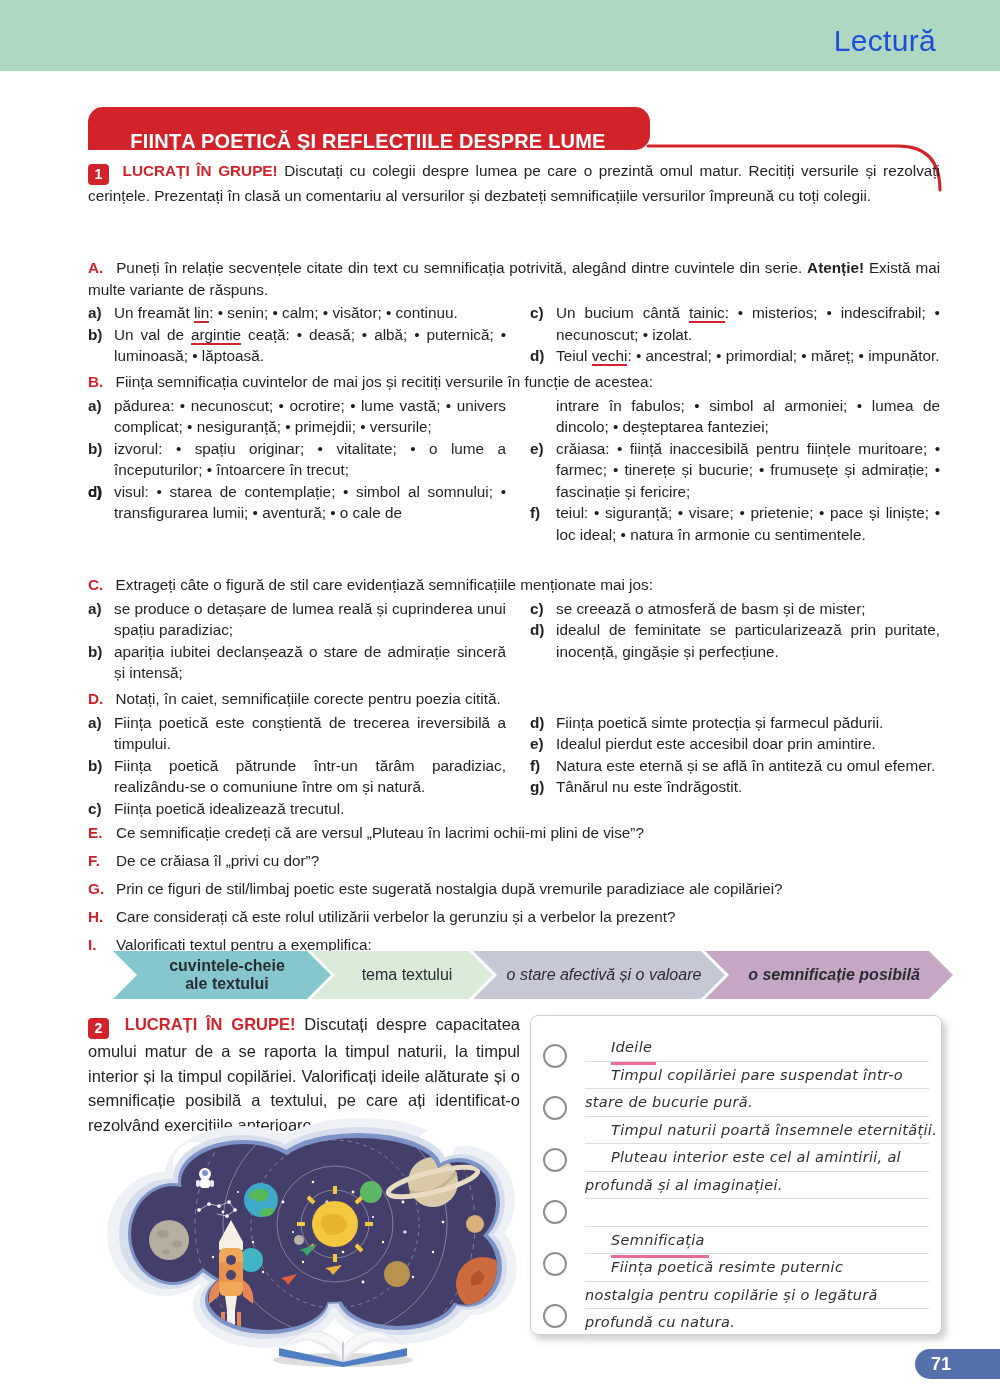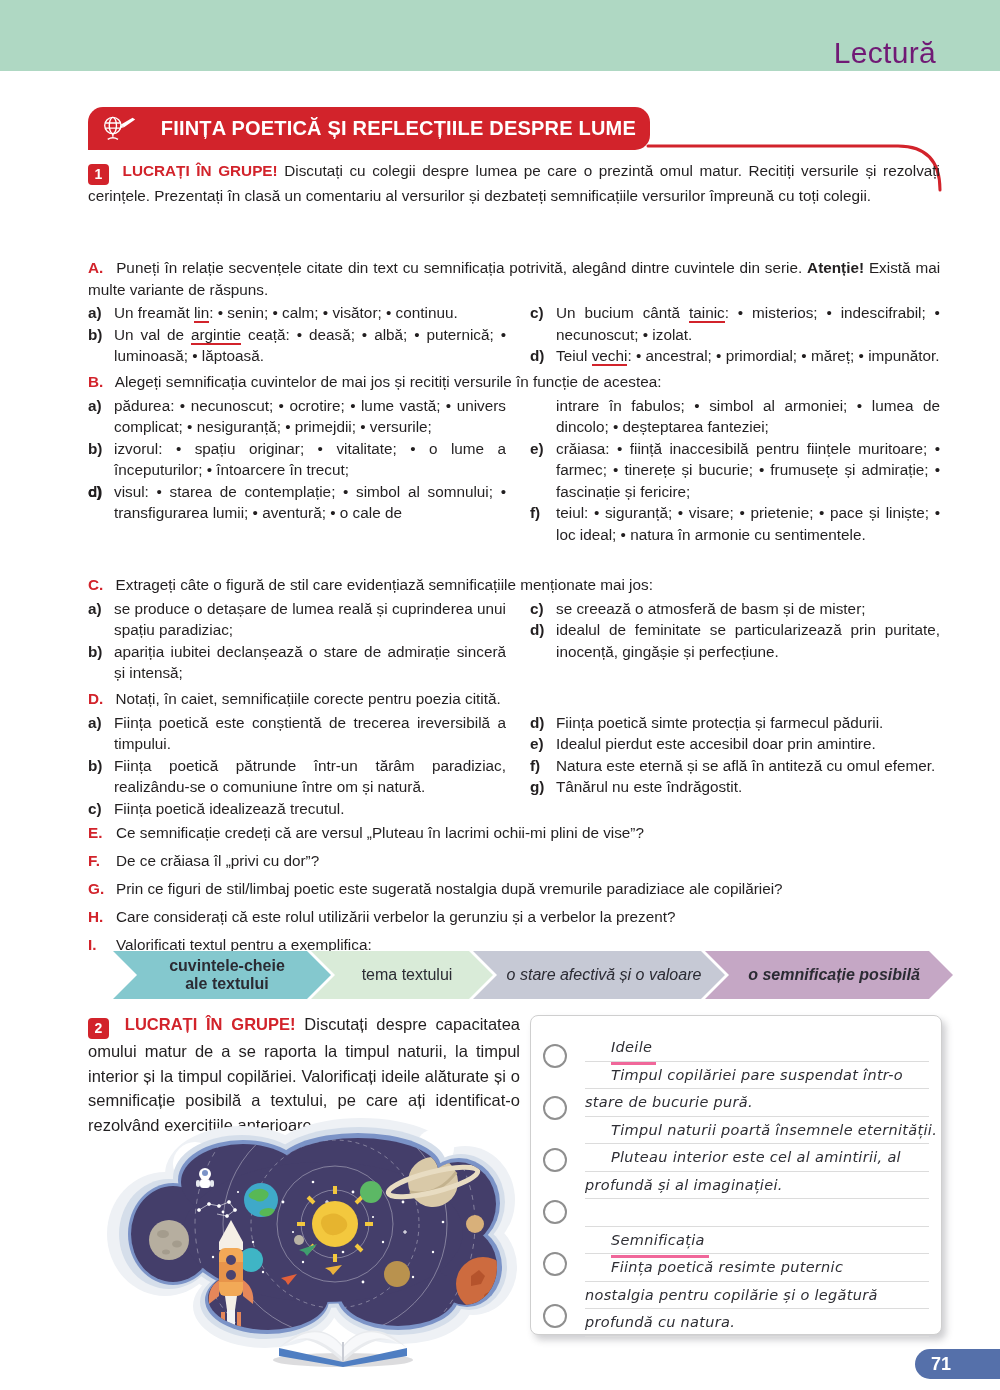--- a/index.html
+++ b/index.html
@@ -8,29 +8,29 @@
     position:relative;
     background:#ffffff;
     font-family:"Liberation Sans", sans-serif;
     color:#221f20;
     overflow:hidden;
   }
 
   
   .top-band { position:absolute; left:0; top:0; width:1000px; height:71px; background:#afd8c3; }
   .top-band .chapter-title {
-    position:absolute; right:64px; top:36px;
-    font-size:30px; color:#701a75; letter-spacing:.3px;
+    position:absolute; right:64px; top:24px;
+    font-size:30px; color:#1d4ed8; letter-spacing:.3px;
   }
 
   
   .banner {
     position:absolute; left:88px; top:107px; width:562px; height:43px;
     background:#d2232b; border-radius:15px 15px 15px 0;
-    display:flex; align-items:center; gap:23px; padding:0 14px 0 12px;
+    display:flex; align-items:center; gap:23px; padding:0 14px 0 12px;flex-direction:column;
   }
   .banner .lesson-title {
     color:#ffffff; font-weight:bold; font-size:20px; letter-spacing:.2px; white-space:nowrap;
   }
   .tab-curve { position:absolute; left:640px; top:140px; width:310px; height:60px; }
 
   
   .content { font-size:15.3px; line-height:21.5px; text-align:justify; }
   .red { color:#d2232b; font-weight:bold; }
   .badge {
@@ -161,21 +161,21 @@
         <span class="item-label">d)</span>
         <span>Teiul </span><span class="u-red">vechi</span><span>: • ancestral; • primordial; • măreț; • impunător.</span>
       </p>
     </div>
   </div>
 </div>
 
 <div class="block content" style="top:371px;">
   <p class="sec-intro">
     <span class="sec-label">B.</span>
-    <span>Alegeți semnificația cuvintelor de mai jos și recitiți versurile în funcție de acestea:</span>
+    <span>Ființa semnificația cuvintelor de mai jos și recitiți versurile în funcție de acestea:</span>
   </p>
   <div class="cols">
     <div class="col-l">
       <p class="item"><span class="item-label">a)</span><span>pădurea: • necunoscut; • ocrotire; • lume vastă; • univers complicat; • nesiguranță; • primejdii; • versurile;</span></p>
       <p class="item"><span class="item-label">b)</span><span>izvorul: • spațiu originar; • vitalitate; • o lume a începuturilor; • întoarcere în trecut;</span></p>
       <p class="item"><span class="item-label">c)</span></p>
       <p class="item"><span class="item-label">d)</span><span>visul: • starea de contemplație; • simbol al somnului; • transfigurarea lumii; • aventură; • o cale de</span></p>
     </div>
     <div class="col-r">
       <p class="item"><span class="item-label"></span><span>intrare în fabulos; • simbol al armoniei; • lumea de dincolo; • deșteptarea fanteziei;</span></p>

